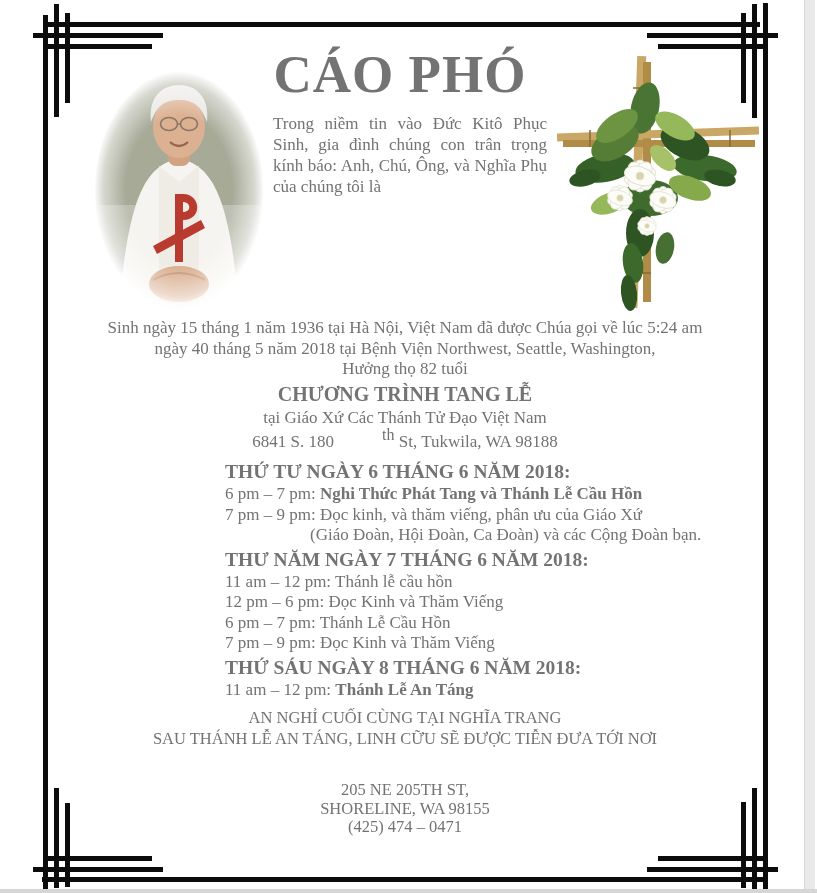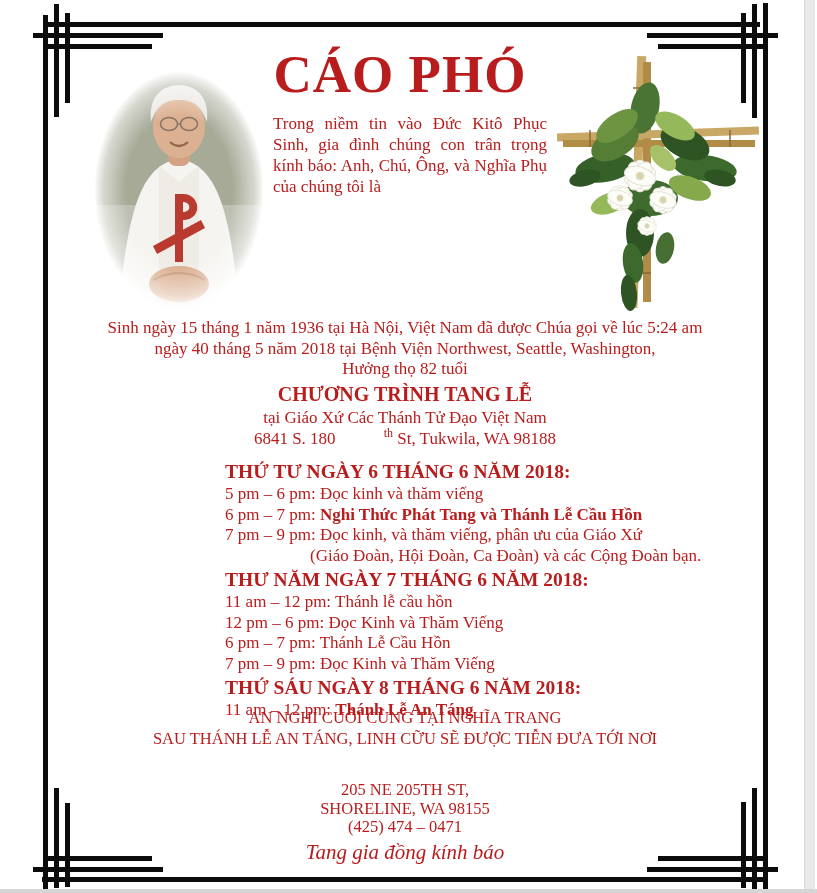--- a/index.html
+++ b/index.html
@@ -1,36 +1,36 @@
 <!DOCTYPE html>
 <html><head>
 <meta charset="utf-8">
 <style>
   html,body { margin:0; padding:0; background:#ffffff; }
   .page {
     position:relative; width:817px; height:893px; background:#ffffff;
-    overflow:hidden; font-family:"Liberation Serif","DejaVu Serif",serif; color:#b91c1c;
+    overflow:hidden; font-family:"Liberation Serif","DejaVu Serif",serif; color:#737373;
   }
   .fl { position:absolute; background:#0c0c0c; }
   .edge-right { position:absolute; left:804px; top:0; width:10px; height:893px; background:#e9e9e9; border-left:1px solid #d9d9d9; }
   .edge-bottom { position:absolute; left:0; top:889px; width:817px; height:4px; background:#d6d6d6; }
 
   .title { position:absolute; left:230px; top:44px; width:340px; text-align:center;
            font-size:53px; font-weight:bold; letter-spacing:1px; }
   .intro { position:absolute; left:273px; top:113px; width:274px;
            font-size:17px; line-height:21px; text-align:justify; }
   .name-block { position:absolute; left:230px; top:199px; width:340px; text-align:center;
            font-size:21px; font-weight:bold; line-height:25px; }
   .centerwide { position:absolute; left:30px; width:750px; text-align:center; }
   .life { top:317px; font-size:17px; line-height:21px; }
   .age  { top:359px; font-size:17px; }
   .prog-h { top:383px; font-size:20px; font-weight:bold; }
   .venue  { top:408px; font-size:17px; }
   .addr   { top:426px; font-size:17px; }
-  .addr sup { font-size:12px;margin-left:48px; }
+  .addr sup { font-size:16px;margin-left:48px; }
 
   .schedule { position:absolute; left:225px; top:460px; width:480px; }
   .sec { margin:0 0 2px 0; }
   .sec-h { font-size:19.5px; font-weight:bold; line-height:24px; }
   .ev { font-size:17px; line-height:20.5px; white-space:nowrap; }
   .ev .b { font-weight:bold; }
   .ev.indent { padding-left:85px; }
 
   .closing { top:707px; font-size:16.5px; line-height:21px; }
   .cem-h   { top:755px; font-size:20px; font-weight:bold; }
@@ -206,21 +206,20 @@
   </div>
   <div class="centerwide age">Hưởng thọ 82 tuổi</div>
 
   <div class="centerwide prog-h">CHƯƠNG TRÌNH TANG LỄ</div>
   <div class="centerwide venue">tại Giáo Xứ Các Thánh Tử Đạo Việt Nam</div>
   <div class="centerwide addr"><span>6841 S. 180</span><sup>th</sup><span> St, Tukwila, WA 98188</span></div>
 
   <div class="schedule">
     <div class="sec">
       <div class="sec-h">THỨ TƯ NGÀY 6 THÁNG 6 NĂM 2018:</div>
-      <div class="ev"><span>5 pm – 6 pm: </span><span>Đọc kinh và thăm viếng</span></div>
       <div class="ev"><span>6 pm – 7 pm: </span><span class="b">Nghi Thức Phát Tang và Thánh Lễ Cầu Hồn</span></div>
       <div class="ev"><span>7 pm – 9 pm: </span><span>Đọc kinh, và thăm viếng, phân ưu của Giáo Xứ</span></div>
       <div class="ev indent"><span>(Giáo Đoàn, Hội Đoàn, Ca Đoàn) và các Cộng Đoàn bạn.</span></div>
     </div>
     <div class="sec">
       <div class="sec-h">THƯ NĂM NGÀY 7 THÁNG 6 NĂM 2018:</div>
       <div class="ev"><span>11 am – 12 pm: </span><span>Thánh lễ cầu hồn</span></div>
       <div class="ev"><span>12 pm – 6 pm: </span><span>Đọc Kinh và Thăm Viếng</span></div>
       <div class="ev"><span>6 pm – 7 pm: </span><span>Thánh Lễ Cầu Hồn</span></div>
       <div class="ev"><span>7 pm – 9 pm: </span><span>Đọc Kinh và Thăm Viếng</span></div>
@@ -235,15 +234,14 @@
     <div>AN NGHỈ CUỐI CÙNG TẠI NGHĨA TRANG</div>
     <div>SAU THÁNH LỄ AN TÁNG, LINH CỮU SẼ ĐƯỢC TIỄN ĐƯA TỚI NƠI</div>
   </div>
 
   <div class="centerwide cem-a">
     <div>205 NE 205TH ST,</div>
     <div>SHORELINE, WA 98155</div>
     <div>(425) 474 – 0471</div>
   </div>
 
-  <div class="centerwide signature">Tang gia đồng kính báo</div>
 
 </div>
 
 </body></html>

